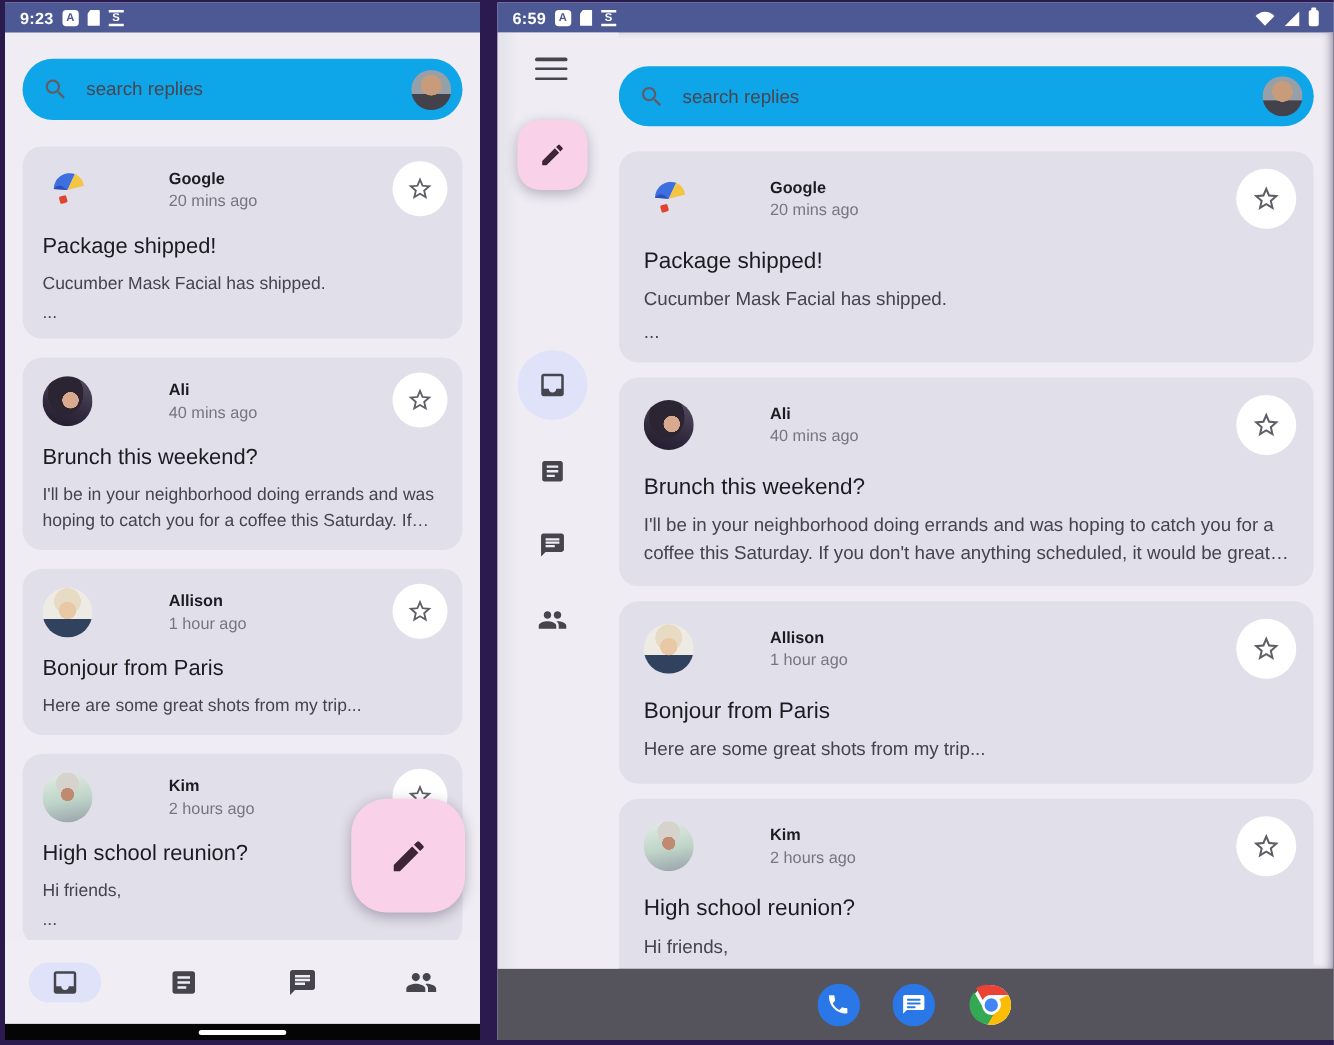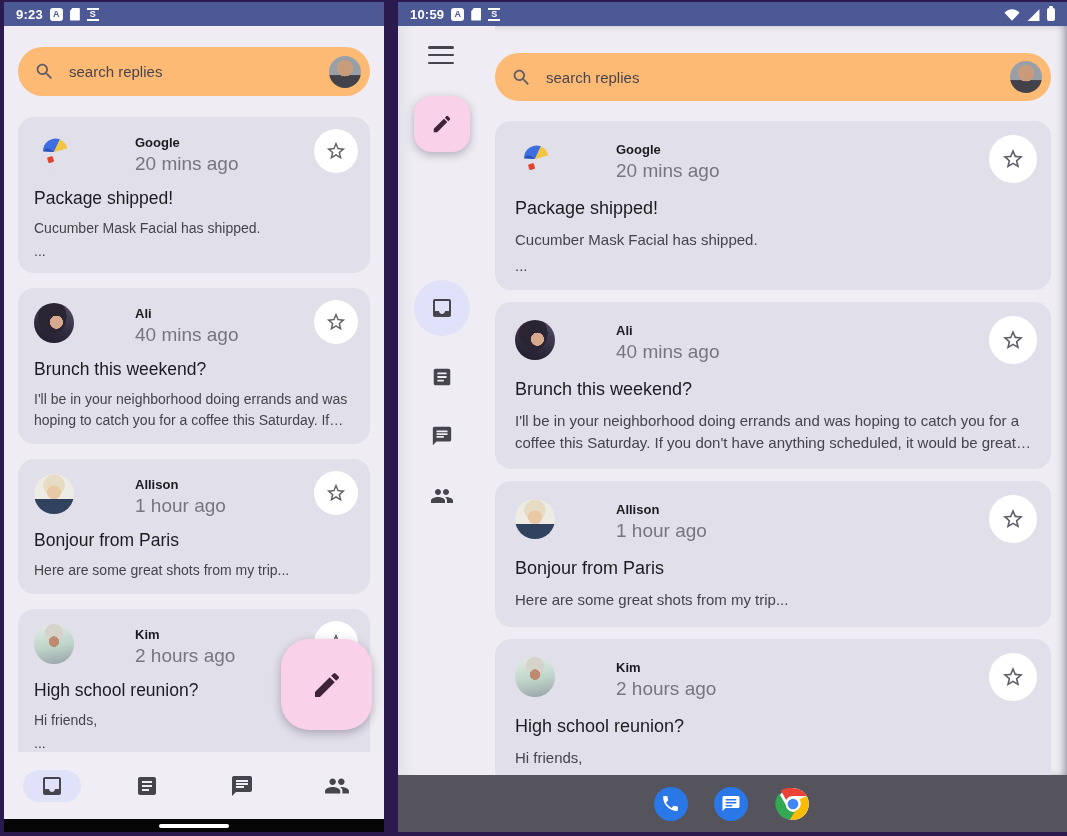--- a/index.html
+++ b/index.html
@@ -12,30 +12,30 @@
   .statusbar { height:24px; background:#4D5995; display:flex; align-items:center; padding:0 12px; gap:7px; flex:0 0 auto; }
   .sb-time { color:#FFFFFF; font-size:13px; font-weight:700; letter-spacing:.2px; }
   .sb-badge { width:13px; height:13px; background:#FFFFFF; border-radius:3px; color:#4D5995; font-size:9px; font-weight:700; display:flex; align-items:center; justify-content:center; }
   .sb-sim { width:10px; height:13px; background:#FFFFFF; clip-path:polygon(0 28%,28% 0,100% 0,100% 100%,0 100%); border-radius:1px; }
   .sb-s { width:12px; text-align:center; border-top:2px solid #fff; border-bottom:2px solid #fff; color:#fff; font-size:9px; font-weight:700; line-height:9px; }
   .sb-right { margin-left:auto; display:flex; align-items:center; gap:6px; }
   .sb-right svg { display:block; }
   .sb-batt { width:8px; height:13px; background:#fff; border-radius:2px; position:relative; }
   .sb-batt::before { content:""; position:absolute; top:-2px; left:2px; width:4px; height:2px; background:#fff; border-radius:1px 1px 0 0; }
 
-  .searchbar { background:#fdba74; border-radius:26px; display:flex; align-items:center; padding:0 9px 0 16px; gap:14px; }
+  .searchbar { background:#0ea5e9; border-radius:26px; display:flex; align-items:center; padding:0 9px 0 16px; gap:14px; }
   .search-input { border:0; outline:0; background:transparent; flex:1; font-family:"Liberation Sans",sans-serif; font-size:15px; color:#1D1B20; }
   .search-input::placeholder { color:#49454F; opacity:1; }
   .avatar { border-radius:50%; flex:0 0 auto; }
 
   .card { background:#E1DFE9; border-radius:16px; flex:0 0 auto; }
   .card-head { display:flex; align-items:flex-start; gap:13px; }
   .card-meta { padding-top:3px; flex:1;margin-left:48px; }
   .sender { font-size:13px; font-weight:700; color:#1D1B20; }
-  .timeago { font-size:19px; color:#77757F; margin-top:3px; }
+  .timeago { font-size:13px; color:#77757F; margin-top:3px; }
   .star-btn { background:#FFFFFF; border:0; border-radius:50%; display:flex; align-items:center; justify-content:center; cursor:pointer; flex:0 0 auto; }
   .subject { color:#1D1B20; font-weight:400; }
   .body-text { color:#45444B; line-height:1.45; display:-webkit-box; -webkit-line-clamp:2; -webkit-box-orient:vertical; overflow:hidden; }
   .more-line { color:#45444B; }
 
   .fab { background:#F9D2E9; border:0; cursor:pointer; display:flex; align-items:center; justify-content:center; box-shadow:0 3px 10px rgba(40,20,60,.30); }
 
   .nav-icon { fill:#46454E; display:block; }
 
   
@@ -223,21 +223,21 @@
 
     <div class="gesture-area">
       <div class="gesture-pill"></div>
     </div>
   </div>
 </div>
 
 <div class="window" id="right-window">
   <div class="win-inner">
     <div class="statusbar">
-      <span class="sb-time">10:59</span>
+      <span class="sb-time">6:59</span>
       <span class="sb-badge">A</span>
       <span class="sb-sim"></span>
       <span class="sb-s">S</span>
       <span class="sb-right">
         <svg width="16" height="13" viewBox="0 0 24 20">
             <path fill="#fff" d="M12 19.5 23.6 7.4C20.4 4.1 16.4 2 12 2S3.6 4.1.4 7.4L12 19.5z"></path>
           </svg>
         <svg width="15" height="13" viewBox="0 0 24 22">
             <path fill="#fff" d="M2 22h20V2L2 22z"></path>
           </svg>

